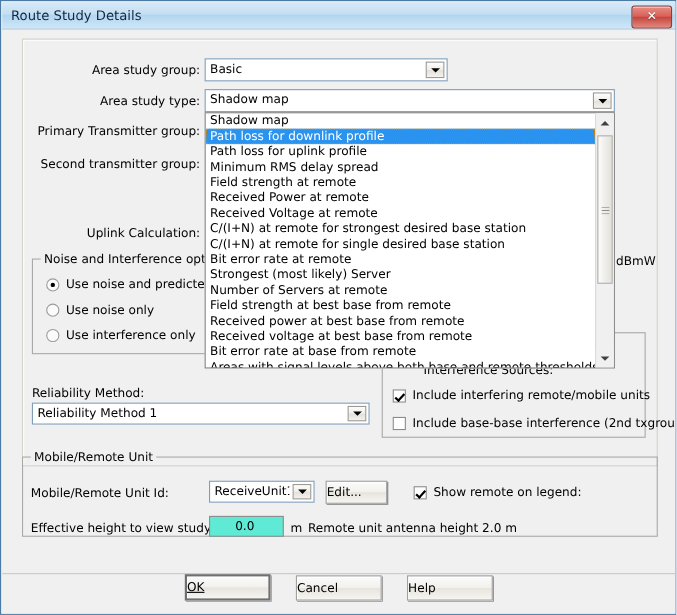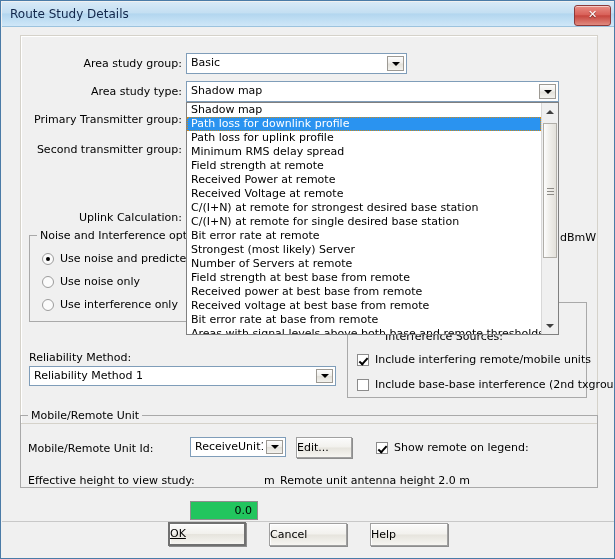--- a/index.html
+++ b/index.html
@@ -287,29 +287,28 @@
     left: 3px; top: 1px;
     width: 3px; height: 7px;
     border: solid #000000;
     border-width: 0 2px 2px 0;
     transform: rotate(42deg);
   }
 
   
   .textinput {
     position: absolute;
-    background: #22c55e;
+    background: #5eead4;
     border: 1px solid #8e8e8e;
     box-sizing: border-box;
     font-size: 11px;
-    text-align: right;
+    text-align: center;
     padding: 2px 5px 0 2px;
     color: #000;
     cursor: text;
-    margin-top: 32px;
   }
 
   
   .pbtn {
     position: absolute;
     background: linear-gradient(to bottom, #fbfbfb 0%, #f2f1ed 48%, #e6e4dd 52%, #f6f5f1 100%);
     border: 1px solid #a0a0a0;
     box-shadow: inset 1px 1px 0 #ffffff, 1px 1px 0 #8d8d8d;
     box-sizing: border-box;
     font-size: 11px;
@@ -355,21 +354,21 @@
     <div class="lbl right" style="left:44px; top:58px; width:136px;">Area study type:</div>
     <div class="combo" style="left:184px; top:54px; width:373px; height:21px;">
       <div class="combo-text">Shadow map</div>
       <div class="combo-btn">
         <span class="arrow-down"></span>
       </div>
     </div>
 
     <div class="lbl right" style="left:24px; top:86px; width:156px;">Primary Transmitter group:</div>
     <div class="lbl right" style="left:24px; top:116px; width:156px;">Second transmitter group:</div>
-    <div class="lbl right" style="left:24px; top:178px; width:156px;margin-top:6px;">Uplink Calculation:</div>
+    <div class="lbl right" style="left:24px; top:178px; width:156px;">Uplink Calculation:</div>
 
     <div class="lbl" style="left:558px; top:204px;">dBmW</div>
 
     <div class="groupbox" style="left:27px; top:208px; width:301px; height:87px;">
       <div class="gb-title">Noise and Interference options</div>
     </div>
 
     <div class="radio-row" style="left:40px; top:225px;">
       <span class="radio on"></span>
       <span class="radio-lbl">Use noise and predicted interference</span>

